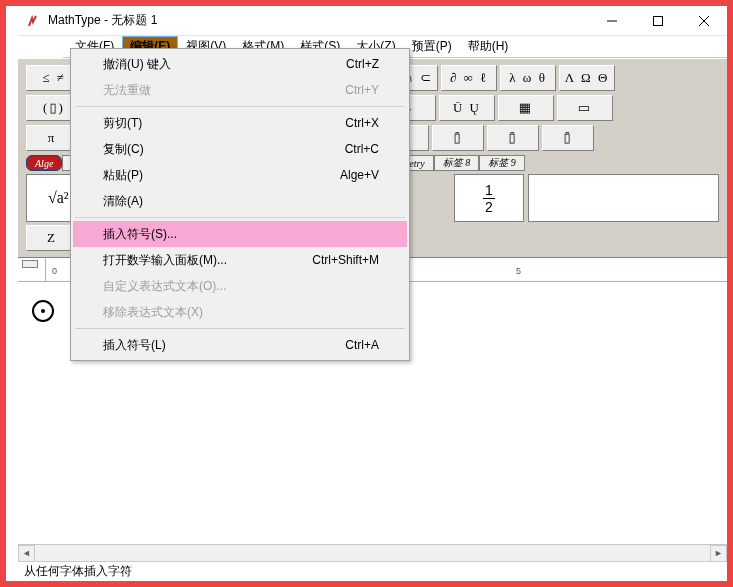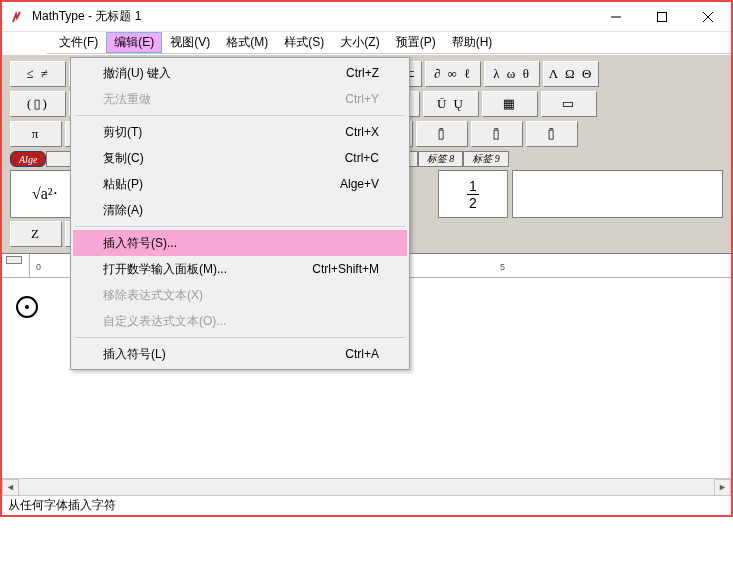--- a/index.html
+++ b/index.html
@@ -1,28 +1,28 @@
 <!DOCTYPE html>
 <html><head>
 <meta charset="utf-8">
 <style>
   * { box-sizing: border-box; margin: 0; padding: 0; font-family: "Microsoft YaHei", "SimSun", sans-serif; }
   html, body { width: 733px; height: 587px; overflow: hidden; background: #fff; }
-  .window { width: 733px; height: 517px; display: flex; flex-direction: column; border: 2px solid #ef4444; background: #fff; }
+  .window { width: 733px; height: 587px; display: flex; flex-direction: column; border: 6px solid #ef4444; background: #fff; padding-left: 12px; }
   
   .titlebar { height: 30px; background: #fff; display: flex; align-items: center; padding-left: 8px; border-bottom: 1px solid #e5e5e5; }
   .titlebar .app-icon { width: 16px; height: 16px; display: flex; align-items: center; justify-content: center; margin-right: 6px; }
   .titlebar .title-text { font-size: 12px; color: #000; flex: 1; }
   .titlebar .win-controls { display: flex; }
   .titlebar .win-btn { width: 46px; height: 30px; display: flex; align-items: center; justify-content: center; font-size: 12px; color: #000; }
   .titlebar .win-btn svg { display: block; }
   
   .menubar { height: 22px; background: #fff; display: flex; align-items: center; padding: 0 4px; border-bottom: 1px solid #c8c8c8; font-size: 12px; margin-left: 45px; }
   .menubar .menu-item { padding: 2px 8px; cursor: default; }
-  .menubar .menu-item.open { background: #f0abfc; border: 1px solid #7bb6e8; padding: 1px 7px; }
+  .menubar .menu-item.open { background: #a16207; border: 1px solid #7bb6e8; padding: 1px 7px; font-weight: bold; }
   
   .tool-area { position: relative; background: #d4d0c8; border-top: 1px solid #fff; border-bottom: 1px solid #808080; height: 200px; }
   .tool-rows { position: absolute; left: 8px; top: 6px; right: 8px; }
   .tool-row { display: flex; gap: 3px; margin-bottom: 4px; }
   .tool-cell { height: 26px; background: #efefef; border: 1px solid #808080; border-top-color: #fff; border-left-color: #fff; display: flex; align-items: center; justify-content: center; font-size: 13px; font-family: "Times New Roman", serif; letter-spacing: 2px; padding: 0 4px; }
   .tool-cell.wide { min-width: 56px; }
   .tool-cell.mid { min-width: 52px; }
   .tab-row { display: flex; gap: 0; margin-top: 2px; }
   .tab { height: 16px; font-size: 10px; font-style: italic; font-family: serif; border: 1px solid #808080; background: #efefef; padding: 0 8px; display: flex; align-items: center; }
   .tab.active { background: #b91c1c; color: #fff; border-color: #1a4680; border-radius: 6px; }
@@ -40,21 +40,21 @@
   .doc-symbol { position: absolute; left: 14px; top: 18px; font-size: 28px; font-family: serif; }
   .doc-symbol .circ { width: 22px; height: 22px; border: 2px solid #000; border-radius: 50%; display: flex; align-items: center; justify-content: center; }
   .doc-symbol .dot { width: 4px; height: 4px; background: #000; border-radius: 50%; }
   
   .hscroll { height: 17px; background: #f0f0f0; border-top: 1px solid #c8c8c8; display: flex; align-items: center; }
   .hscroll .arrow { width: 17px; height: 17px; border: 1px solid #c8c8c8; background: #f0f0f0; display: flex; align-items: center; justify-content: center; font-size: 9px; color: #606060; }
   .hscroll .track { flex: 1; height: 17px; }
   
   .statusbar { height: 20px; border-top: 1px solid #c8c8c8; font-size: 12px; padding: 2px 6px; display: flex; align-items: center; }
   
-  .dropdown { position: absolute; left: 70px; top: 57px; width: 340px; background: #f0f0f0; border: 1px solid #a0a0a0; box-shadow: 2px 2px 4px rgba(0,0,0,.25); z-index: 100; padding: 2px; }
+  .dropdown { position: absolute; left: 70px; top: 48px; width: 340px; background: #f0f0f0; border: 1px solid #a0a0a0; box-shadow: 2px 2px 4px rgba(0,0,0,.25); z-index: 100; padding: 2px; }
   .dropdown .dd-item { height: 26px; display: flex; align-items: center; padding: 0 28px 0 30px; font-size: 12px; color: #000; position: relative; }
   .dropdown .dd-item.disabled { color: #9e9e9e; }
   .dropdown .dd-item.highlight { background: #f9a8d4; }
   .dropdown .dd-item .shortcut { margin-left: auto; font-size: 12px; }
   .dropdown .dd-sep { height: 1px; background: #d0d0d0; margin: 3px 2px; }
   
   .frac { display: inline-flex; flex-direction: column; align-items: center; font-family: "Times New Roman", serif; font-size: 14px; line-height: 1; }
   .frac .num { padding: 0 2px; }
   .frac .bar { width: 100%; height: 1px; background: #000; margin: 1px 0; }
   .frac .den { padding: 0 2px; }
@@ -230,24 +230,24 @@
     </div>
     <div class="dd-sep"></div>
     <div class="dd-item highlight">
       <span>插入符号(S)...</span>
     </div>
     <div class="dd-item">
       <span>打开数学输入面板(M)...</span>
       <span class="shortcut">Ctrl+Shift+M</span>
     </div>
     <div class="dd-item disabled">
+      <span>自定义表达式文本(O)...</span>
+    </div>
+    <div class="dd-item disabled">
       <span>移除表达式文本(X)</span>
-    </div>
-    <div class="dd-item disabled">
-      <span>自定义表达式文本(O)...</span>
     </div>
     <div class="dd-sep"></div>
     <div class="dd-item">
       <span>插入符号(L)</span>
       <span class="shortcut">Ctrl+A</span>
     </div>
   </div>
 
 </div>
 

